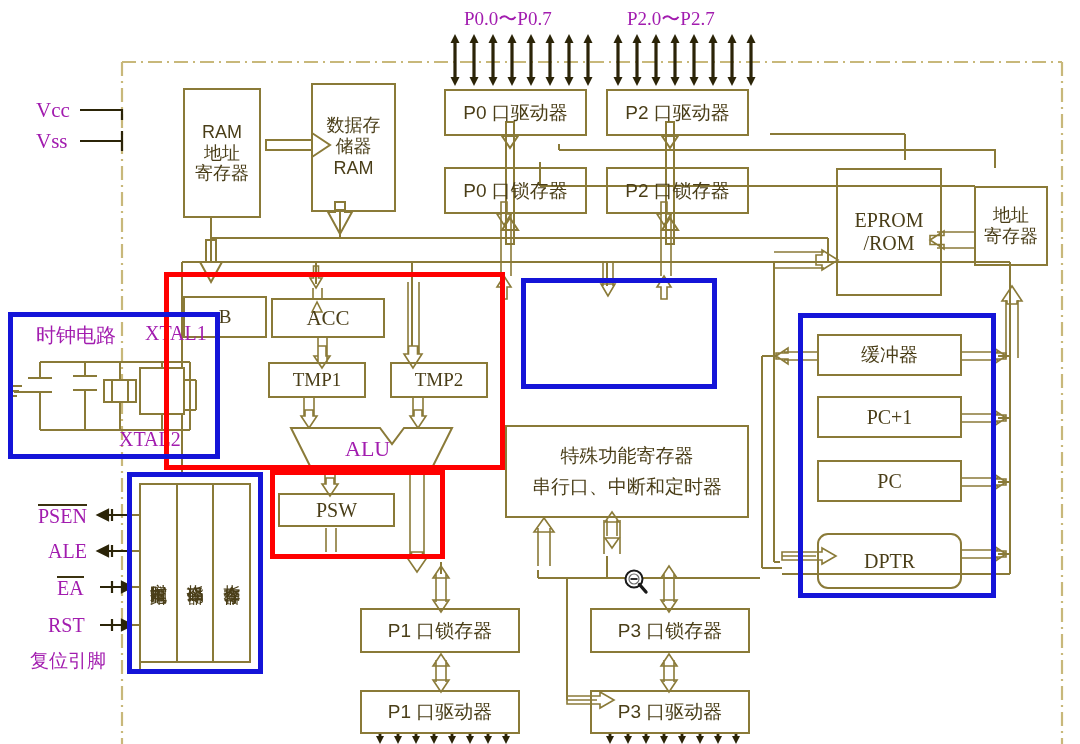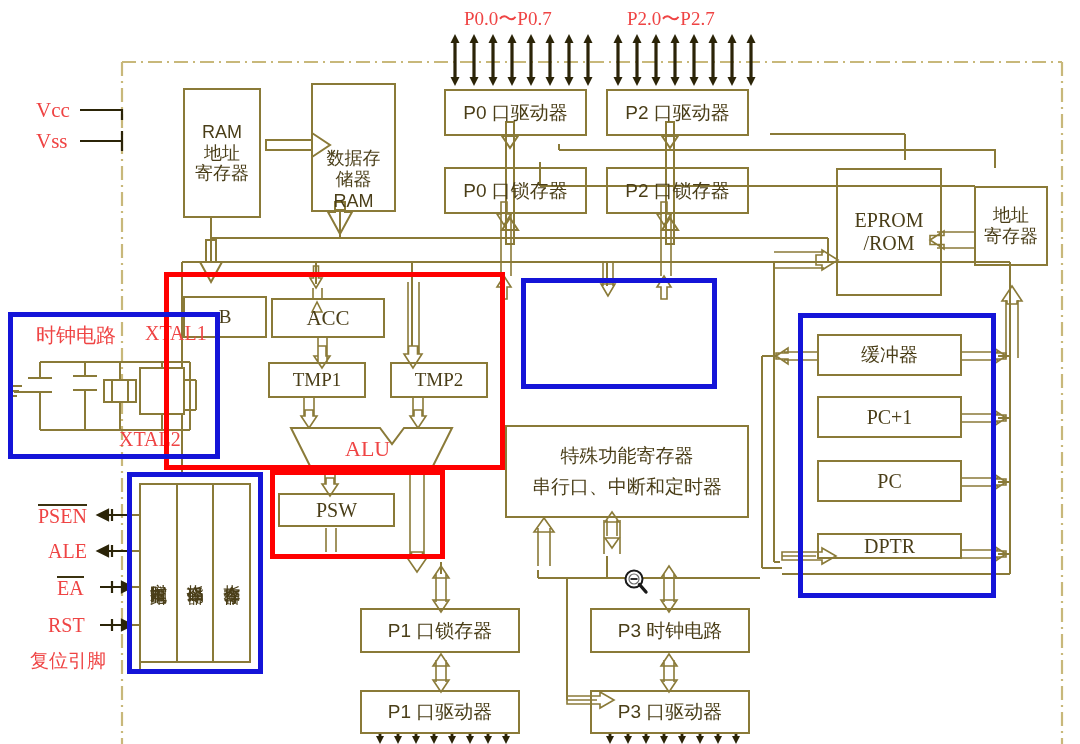--- a/index.html
+++ b/index.html
@@ -7,21 +7,21 @@
   body{font-family:"Liberation Sans","DejaVu Sans",sans-serif;}
   #stage{position:relative;width:1080px;height:744px;background:#ffffff;overflow:hidden;}
 
   
   .blk{position:absolute;box-sizing:border-box;border:2px solid #8a7a38;
        display:flex;align-items:center;justify-content:center;text-align:center;
        color:#4a3e18;background:transparent;line-height:1.15;}
   .blk.serif{font-family:"Liberation Serif","DejaVu Serif",serif;}
 
   
-  .lbl{position:absolute;color:#ef4444;white-space:nowrap;}
+  .lbl{position:absolute;color:#a21caf;white-space:nowrap;}
   .lbl.serif{font-family:"Liberation Serif","DejaVu Serif",serif;}
   .ol{border-top:2px solid #3b3210;padding-top:0px;display:inline-block;line-height:1.0;}
 
   
   .hl{position:absolute;box-sizing:border-box;background:transparent;pointer-events:none;}
   .hl.red{border:5px solid #ff0000;}
   .hl.blue{border:5px solid #1414d8;}
 
   
   .vtext{writing-mode:vertical-rl;text-orientation:upright;letter-spacing:1px;}
@@ -412,21 +412,21 @@
   <div class="lbl serif" style="left:119px;top:428px;font-size:20px;z-index:6;">XTAL2</div>
   <div class="lbl" style="left:36px;top:322px;font-size:20px;z-index:6;">时钟电路</div>
 
   <div class="blk" style="left:183px;top:88px;width:78px;height:130px;font-size:18px;flex-direction:column;">
     <span class="serif">RAM</span>
     <span>地址</span>
     <span>寄存器</span>
 
   </div>
 
-  <div class="blk" style="left:311px;top:83px;width:85px;height:129px;font-size:18px;flex-direction:column;justify-content:flex-end;padding-top:30px;overflow:visible;">
+  <div class="blk" style="left:311px;top:83px;width:85px;height:129px;font-size:18px;flex-direction:column;justify-content:flex-start;padding-top:30px;overflow:visible;">
     <span>数据存</span>
     <span>储器</span>
     <span class="serif" style="position:relative;top:2px;">RAM</span>
 
   </div>
 
   <div class="blk" style="left:444px;top:89px;width:143px;height:47px;font-size:19px;">P0 口驱动器</div>
   <div class="blk" style="left:606px;top:89px;width:143px;height:47px;font-size:19px;">P2 口驱动器</div>
   <div class="blk" style="left:444px;top:167px;width:143px;height:47px;font-size:19px;">P0 口锁存器</div>
   <div class="blk" style="left:606px;top:167px;width:143px;height:47px;font-size:19px;">P2 口锁存器</div>
@@ -454,24 +454,24 @@
 
 
   <div class="blk" style="left:505px;top:425px;width:244px;height:93px;font-size:19px;flex-direction:column;gap:9px;">
     <span>特殊功能寄存器</span>
     <span>串行口、中断和定时器</span>
   </div>
 
   <div class="blk" style="left:817px;top:334px;width:145px;height:42px;font-size:19px;">缓冲器</div>
   <div class="blk serif" style="left:817px;top:396px;width:145px;height:42px;font-size:20px;">PC+1</div>
   <div class="blk serif" style="left:817px;top:460px;width:145px;height:42px;font-size:20px;">PC</div>
-  <div class="blk serif" style="left:817px;top:533px;width:145px;height:26px;font-size:20px;">DPTR</div>
+  <div class="blk serif" style="left:817px;top:533px;width:145px;height:56px;font-size:20px;border-radius:11px;">DPTR</div>
 
   <div class="blk" style="left:360px;top:608px;width:160px;height:45px;font-size:19px;">P1 口锁存器</div>
-  <div class="blk" style="left:590px;top:608px;width:160px;height:45px;font-size:19px;">P3 时钟电路</div>
+  <div class="blk" style="left:590px;top:608px;width:160px;height:45px;font-size:19px;">P3 口锁存器</div>
   <div class="blk" style="left:360px;top:690px;width:160px;height:44px;font-size:19px;">P1 口驱动器</div>
   <div class="blk" style="left:590px;top:690px;width:160px;height:44px;font-size:19px;">P3 口驱动器</div>
 
   <div class="blk" style="left:139px;top:483px;width:112px;height:180px;padding:0;">
     <div style="display:flex;width:100%;height:100%;">
       <div style="flex:1;border-right:2px solid #8a7a38;display:flex;align-items:center;justify-content:center;">
         <span class="vtext" style="font-size:17px;">定时控制电路</span>
       </div>
       <div style="flex:1;border-right:2px solid #8a7a38;display:flex;align-items:center;justify-content:center;">
         <span class="vtext" style="font-size:17px;">指令译码器</span>

